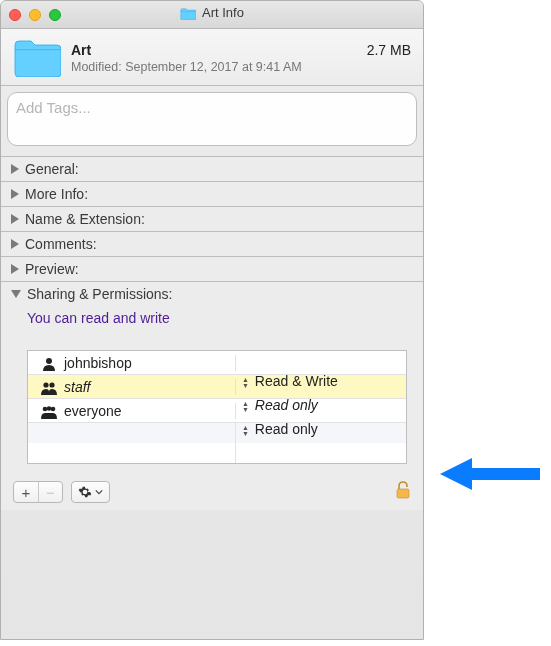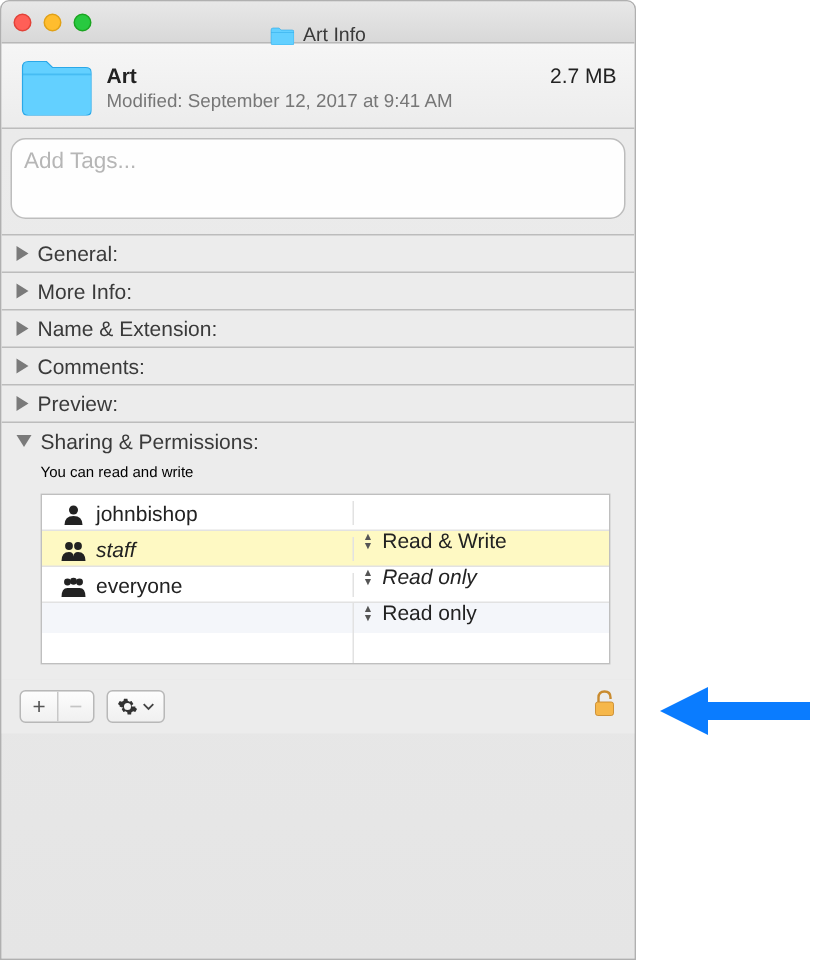--- a/index.html
+++ b/index.html
@@ -22,21 +22,21 @@
     padding: 0 8px;
     position: relative;
   }
   .traffic { display: flex; gap: 8px; }
   .tbtn { width: 12px; height: 12px; border-radius: 50%; }
   .tred { background: #ff5f57; border: 0.5px solid #e24238; }
   .tyel { background: #ffbd2e; border: 0.5px solid #e1a116; }
   .tgrn { background: #28c940; border: 0.5px solid #1ba521; }
   .titlewrap {
     position: absolute; left: 50%; transform: translateX(-50%);
-    top: 14px; display: flex; align-items: flex-end; gap: 6px;
+    top: 4px; display: flex; align-items: flex-end; gap: 6px;
   }
   .titlewrap .foldericon { width: 16px; height: 12px; }
   .titletext { font-size: 13px; color: #3a3a3a; }
   .header {
     display: flex; align-items: center; padding: 10px 12px 8px 12px;
     background: linear-gradient(#f6f6f6, #ececec);
     border-bottom: 1px solid #bcbcbc;
   }
   .bigfolder { width: 48px; height: 38px; margin-right: 10px; }
   .hmeta { flex: 1; }
@@ -73,21 +73,21 @@
     border-top: 5px solid transparent;
     border-bottom: 5px solid transparent;
     border-left: 8px solid #7a7a7a;
   }
   .tri-down {
     border-left: 5px solid transparent;
     border-right: 5px solid transparent;
     border-top: 8px solid #7a7a7a;
   }
   .secbody { padding: 4px 16px 10px 26px; }
-  .secmsg { font-size: 10px; color: #000000; margin-bottom: 8px; }
+  .secmsg { font-size: 14px; color: #4c1d95; margin-bottom: 24px; }
   .table {
     border: 1px solid #bfbfbf;
     background: #fff;
     border-radius: 0;
   }
   .thead {
     display: flex;
     background: linear-gradient(#fafafa, #efefef);
     border-bottom: 1px solid #cfcfcf;
     font-size: 13.5px; color: #333;

